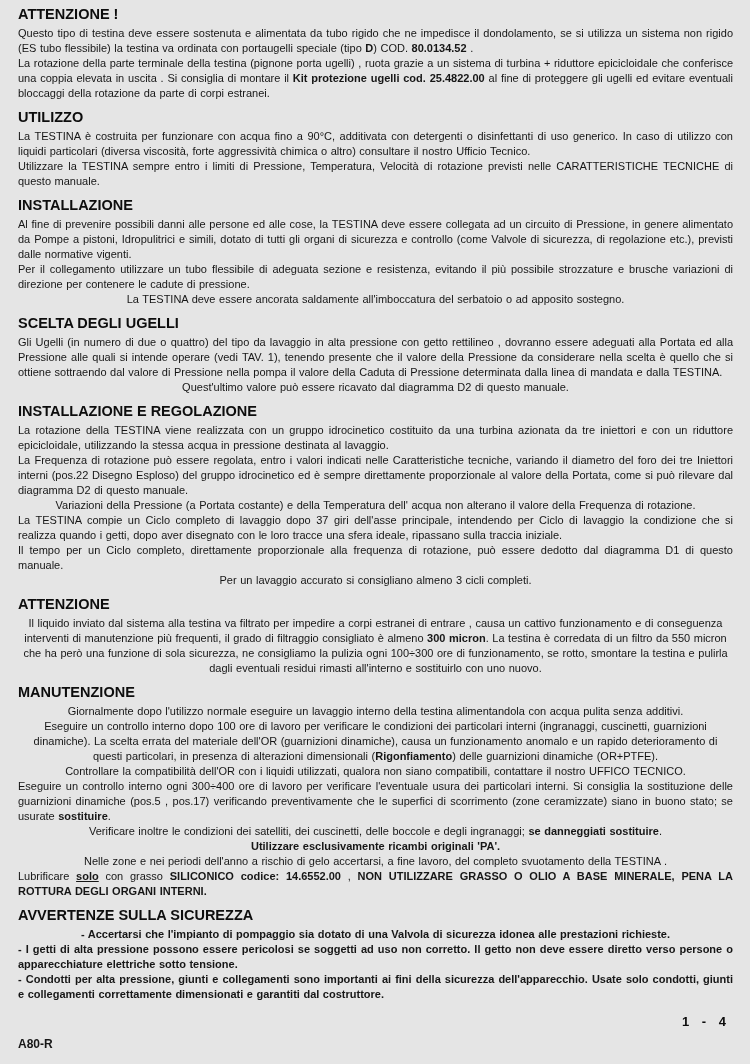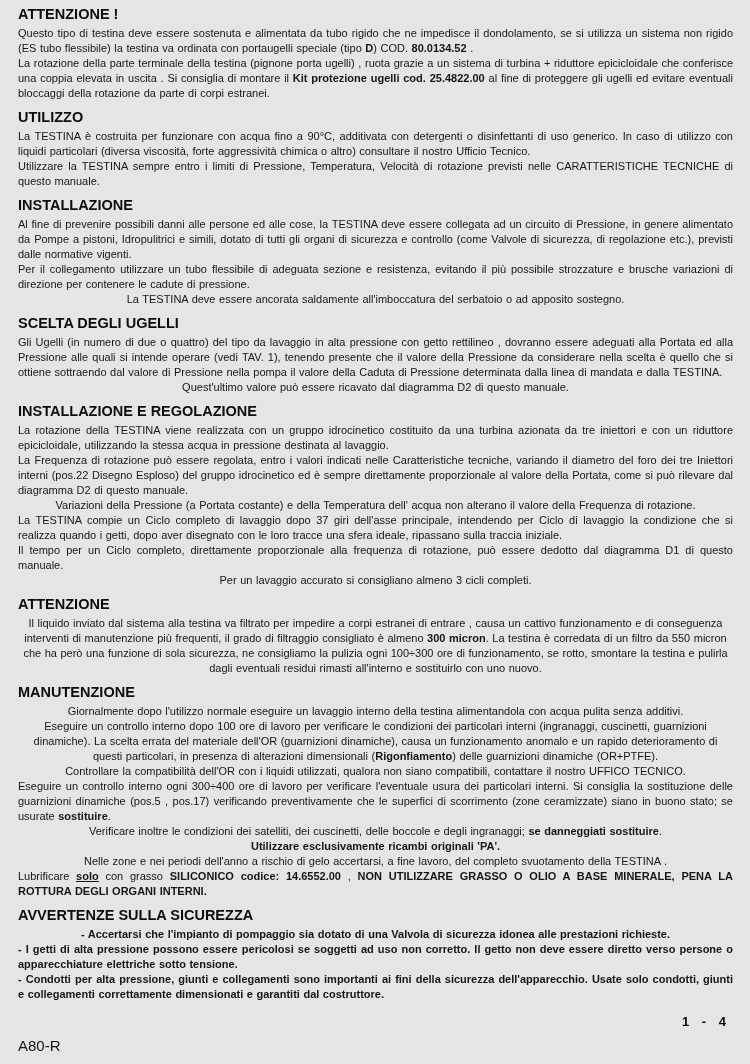--- a/index.html
+++ b/index.html
@@ -51,22 +51,23 @@
     font-weight: bold;
     word-spacing: 9px;
     color: #0d0d0d;
     text-align: right;
   }
   .footer-left {
     position: absolute;
     left: 18px;
     top: 1037px;
     font-family: "Liberation Sans", sans-serif;
-    font-size: 15px;
+    font-size: 12px;
     color: #161616;
+    font-weight: bold;
   }
 </style>
 </head>
 <body>
 
 <div class="page">
   <main class="content">
       <section class="doc-section">
         <h2 class="heading">ATTENZIONE !</h2>
         <p class="para justify"><span>Questo tipo di testina deve essere sostenuta e alimentata da tubo rigido che ne impedisce il dondolamento, se si utilizza un sistema non rigido (ES tubo flessibile) la testina va ordinata con portaugelli speciale (tipo </span><span class="b">D</span><span>) COD. </span><span class="b">80.0134.52</span><span> .</span></p>

